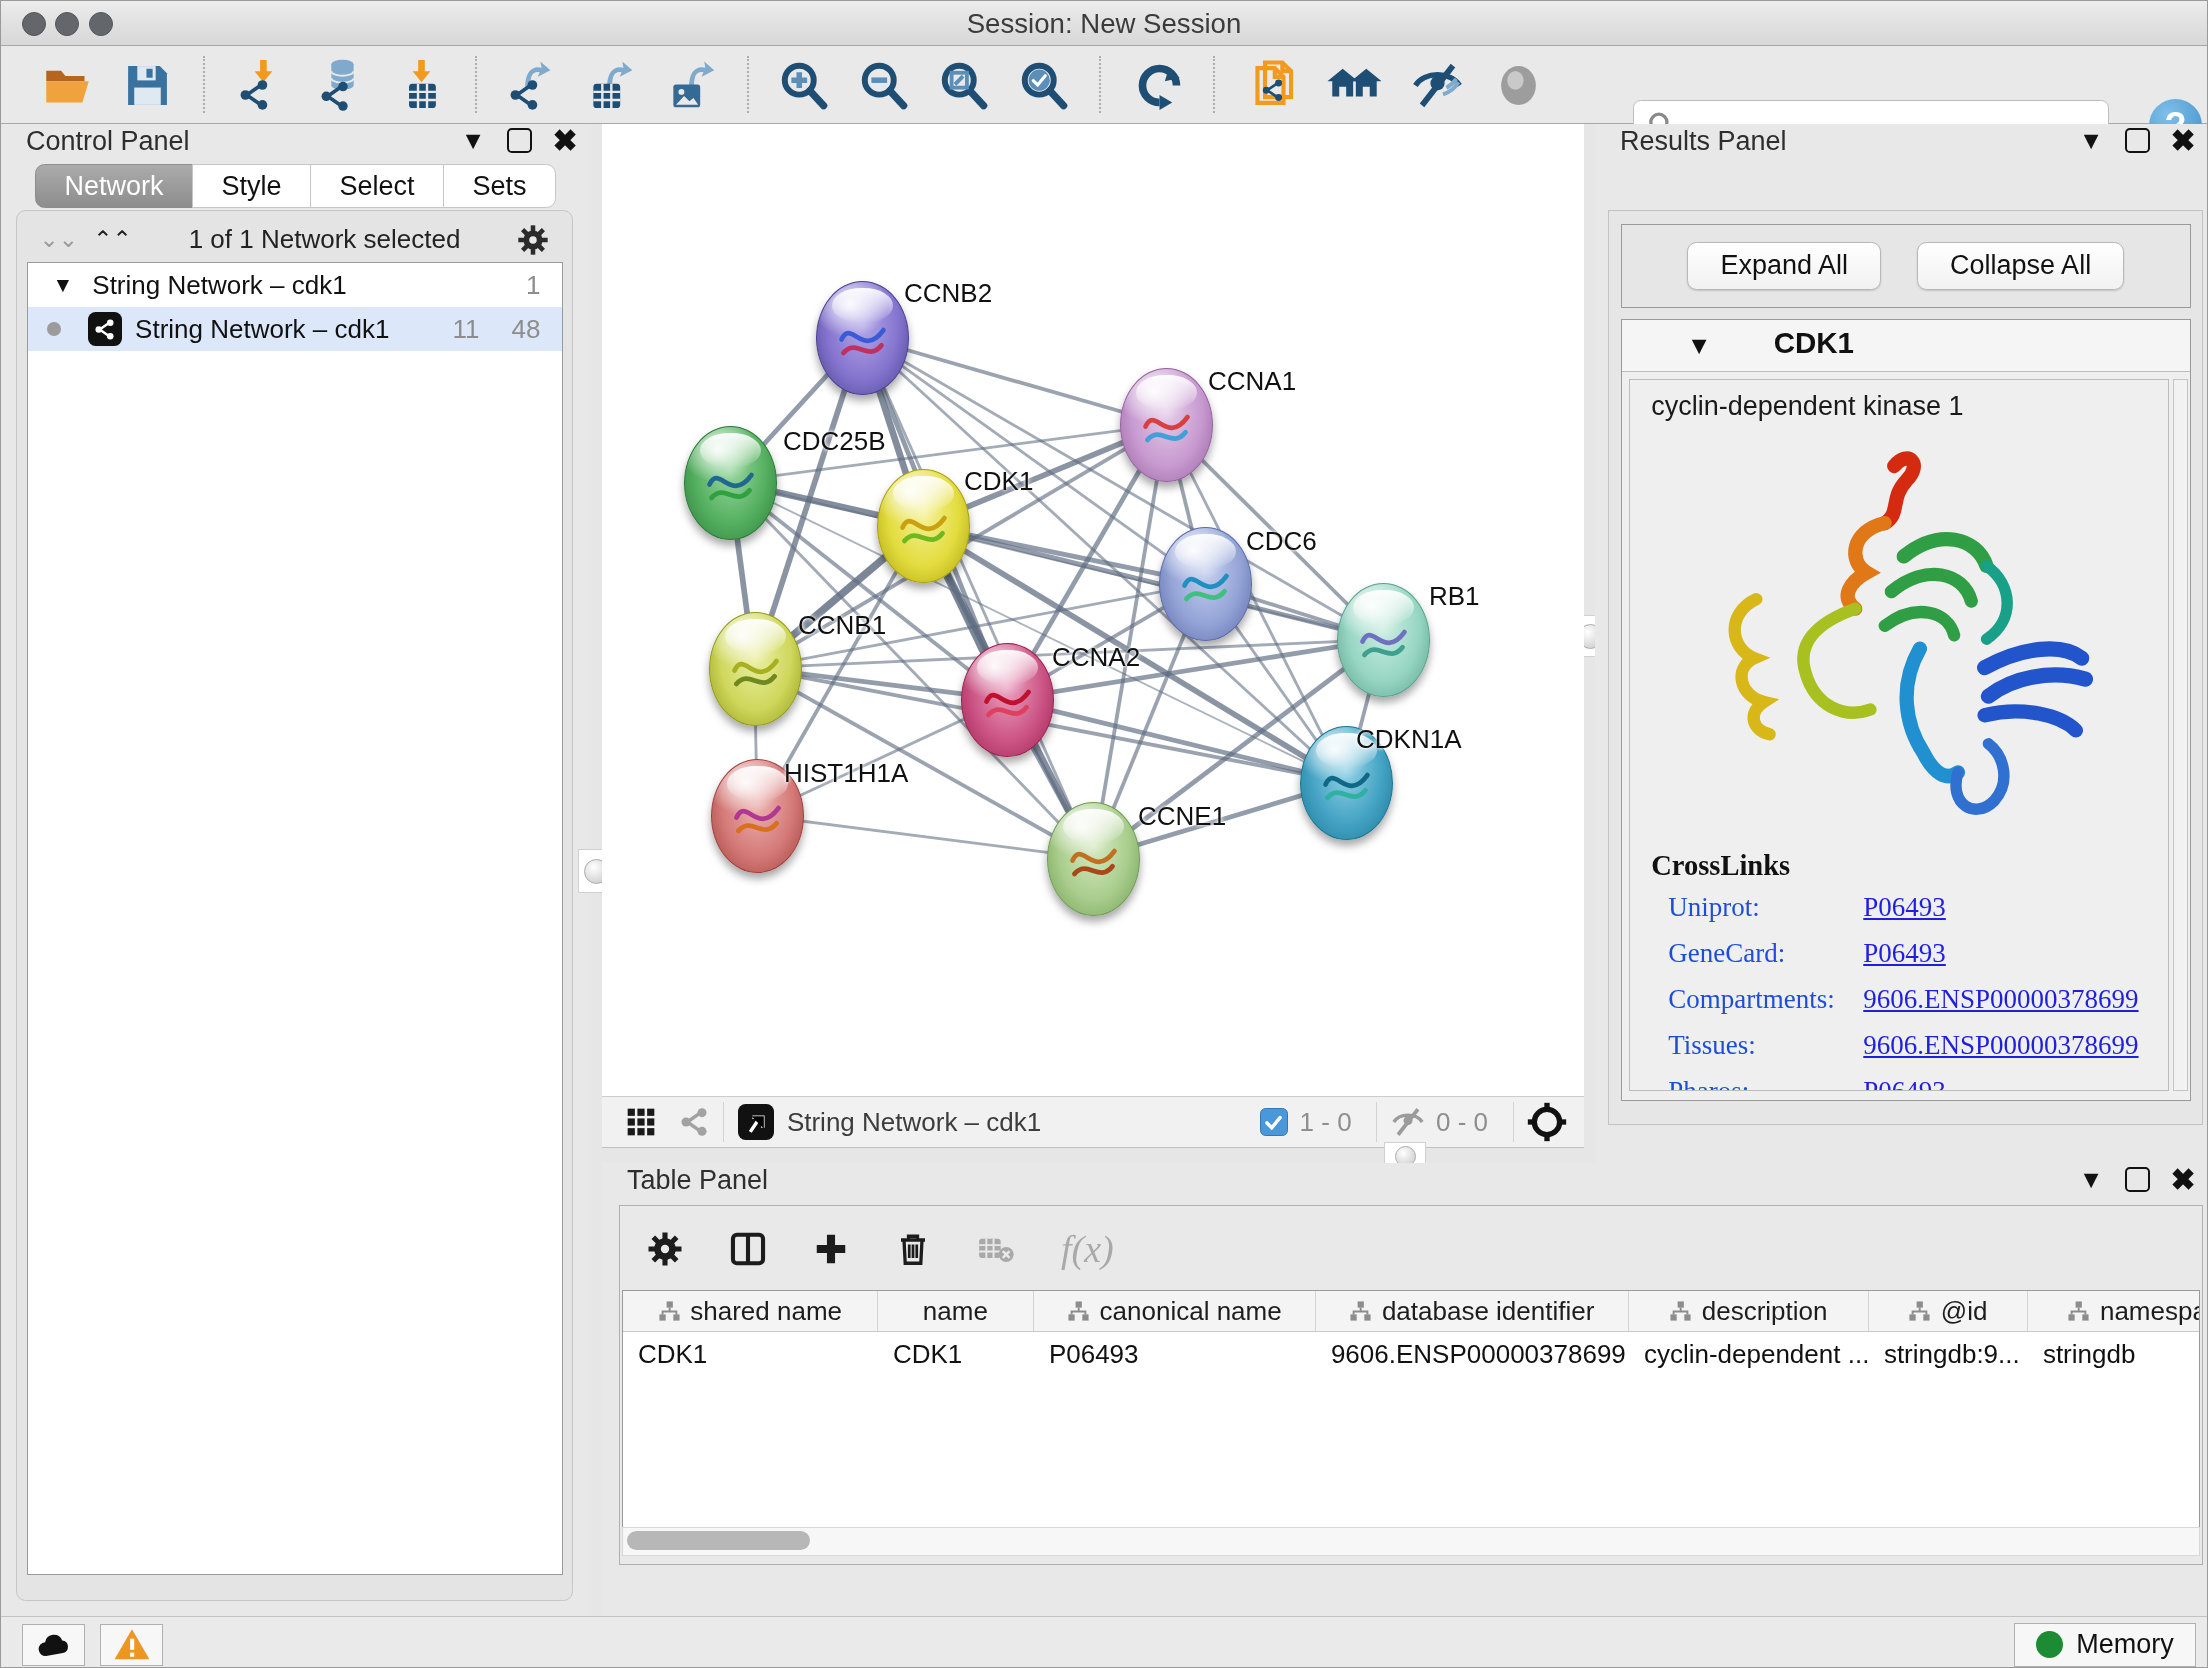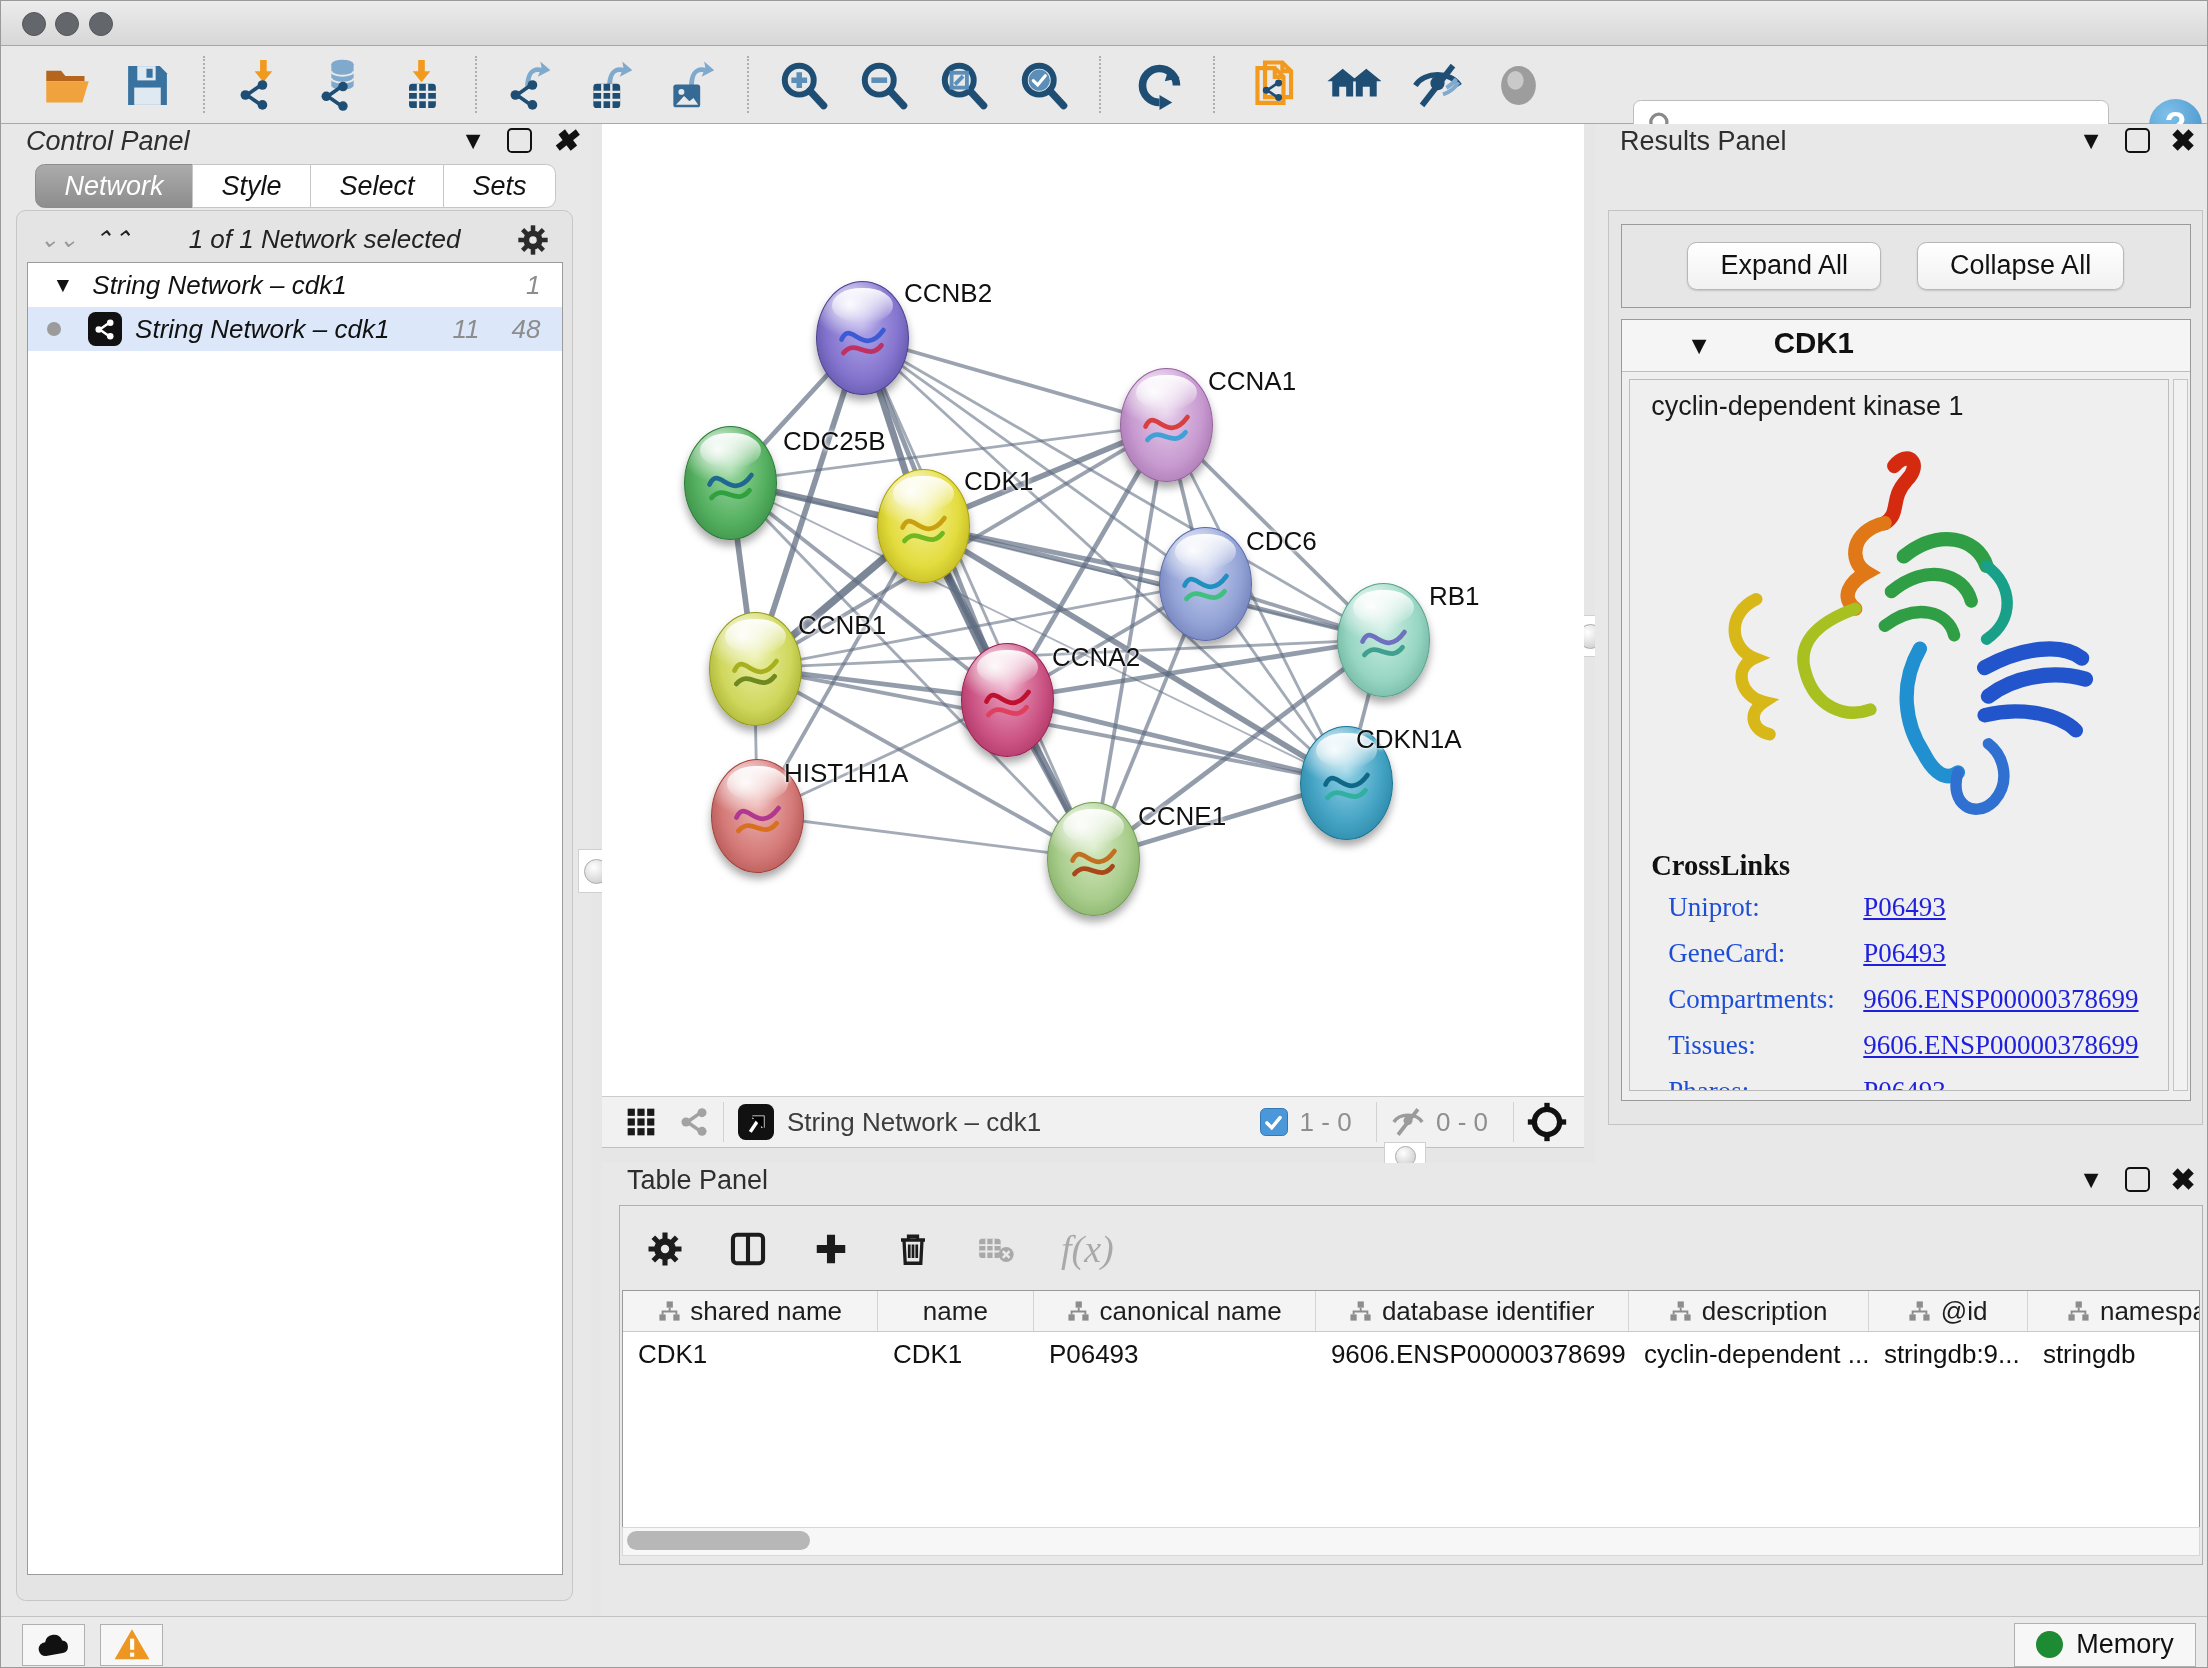--- a/index.html
+++ b/index.html
@@ -28,21 +28,21 @@
   .pc-close{font-size:30px;font-weight:bold;color:#111;line-height:25px;}
   .tabstrip{display:flex;justify-content:center;}
   .tab{height:42px;line-height:42px;padding:0 28.5px;background:#fff;border:1px solid #c6c6c6;font-size:27px;color:#111;margin-left:-1px;}
   .tab:first-child{border-radius:9.5px 0 0 0;border-top-left-radius:9.5px;border-bottom-left-radius:9.5px;}
   .tab:last-child{border-radius:0 9.5px 9.5px 0;}
   .tab.single{border-radius:9.5px;}
   .tab.active{background:linear-gradient(#ababab,#8d8d8d);color:#fff;border-color:#8d8d8d;}
   .btn{height:46px;line-height:44px;padding:0 32px;background:linear-gradient(#ffffff,#f1f1f1);border:1px solid #b7b7b7;border-radius:9.5px;font-size:27px;color:#111;box-shadow:0 1px 1.9px rgba(0,0,0,.15);}
 
   
-  .control-panel{position:absolute;left:0;top:123px;width:590px;height:1492px;background:#e8e8e8;font-style:italic;}
+  .control-panel{position:absolute;left:0;top:123px;width:590px;height:1492px;background:#e8e8e8;}
   .cp-tabs{position:absolute;left:0;top:40px;width:100%;}
   .cp-box{position:absolute;left:15px;top:86px;width:557px;height:1391px;background:#e4e4e4;border:1px solid #c6c6c6;border-radius:9.5px;box-sizing:border-box;}
   .cp-subheader{position:absolute;left:7.6px;top:7.6px;right:7.6px;height:42px;display:flex;align-items:center;color:#222;}
   .cp-subheader .chev{font-size:23px;margin-left:15px;}
   .cp-sel-text{flex:1;text-align:center;font-size:26px;}
   .cp-list{position:absolute;left:9.5px;top:51px;right:9.5px;bottom:25px;background:#fff;border:1.9px solid #9a9a9a;}
   .tree-row{height:44px;display:flex;align-items:center;font-size:26px;color:#111;}
   .tree-row .count{color:#8d8d8d;}
   .tree-row.selected{background:#dce8fa;}
   .share-badge{width:34px;height:34px;border-radius:7.6px;background:#111;display:flex;align-items:center;justify-content:center;margin-right:13.3px;}
@@ -219,20 +219,21 @@
     </symbol>
   </defs>
 </svg>
 
 <div class="window">
 
   <div class="titlebar">
     <div class="traffic" style="left:21px"></div>
     <div class="traffic" style="left:54px"></div>
     <div class="traffic" style="left:88px"></div>
+    <div class="title-text">Session: New Session</div>
   </div>
 
   <div class="toolbar">
     <div class="tb-btn" style="left:38px">
       <svg width="51" height="51" viewBox="0 0 24 24">
         <path d="M2 5 H9 L11 7.5 H20 V10 H2 Z" fill="#b5651d"></path>
         <path d="M2 10 H22 L19 20 H2 Z" fill="#f0a33c"></path>
       </svg>
     </div>
     <div class="tb-btn" style="left:118px">

